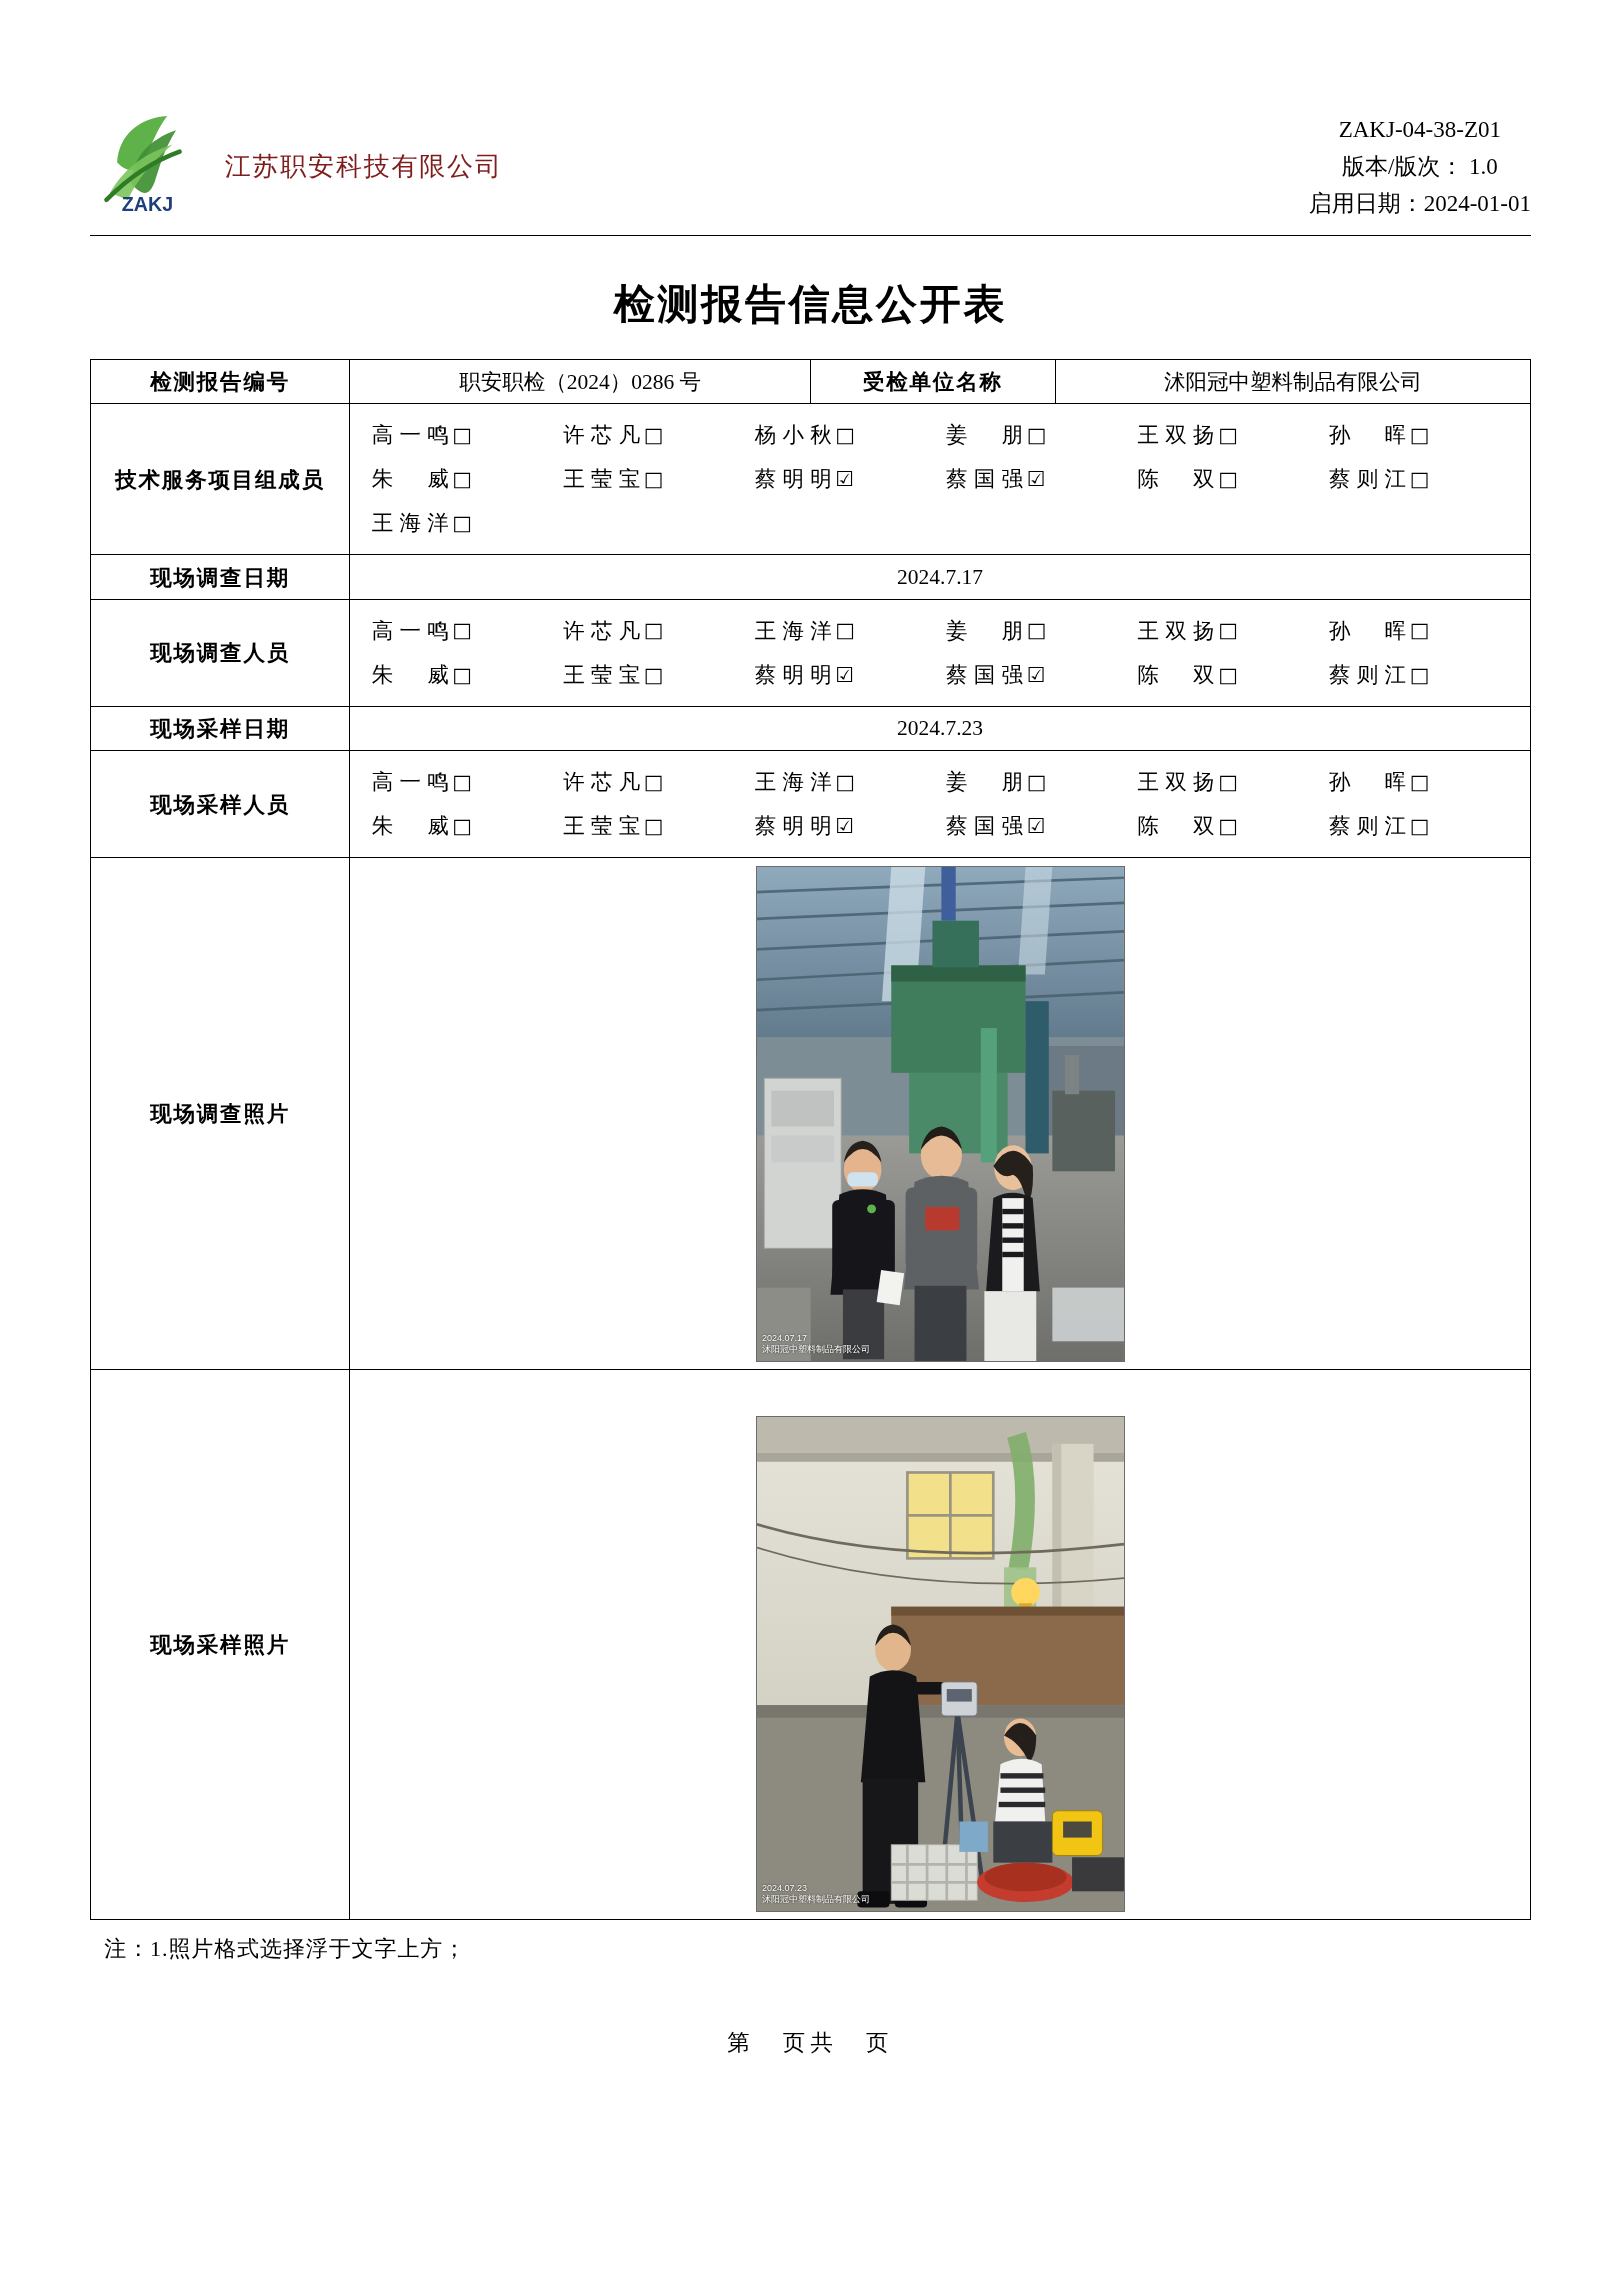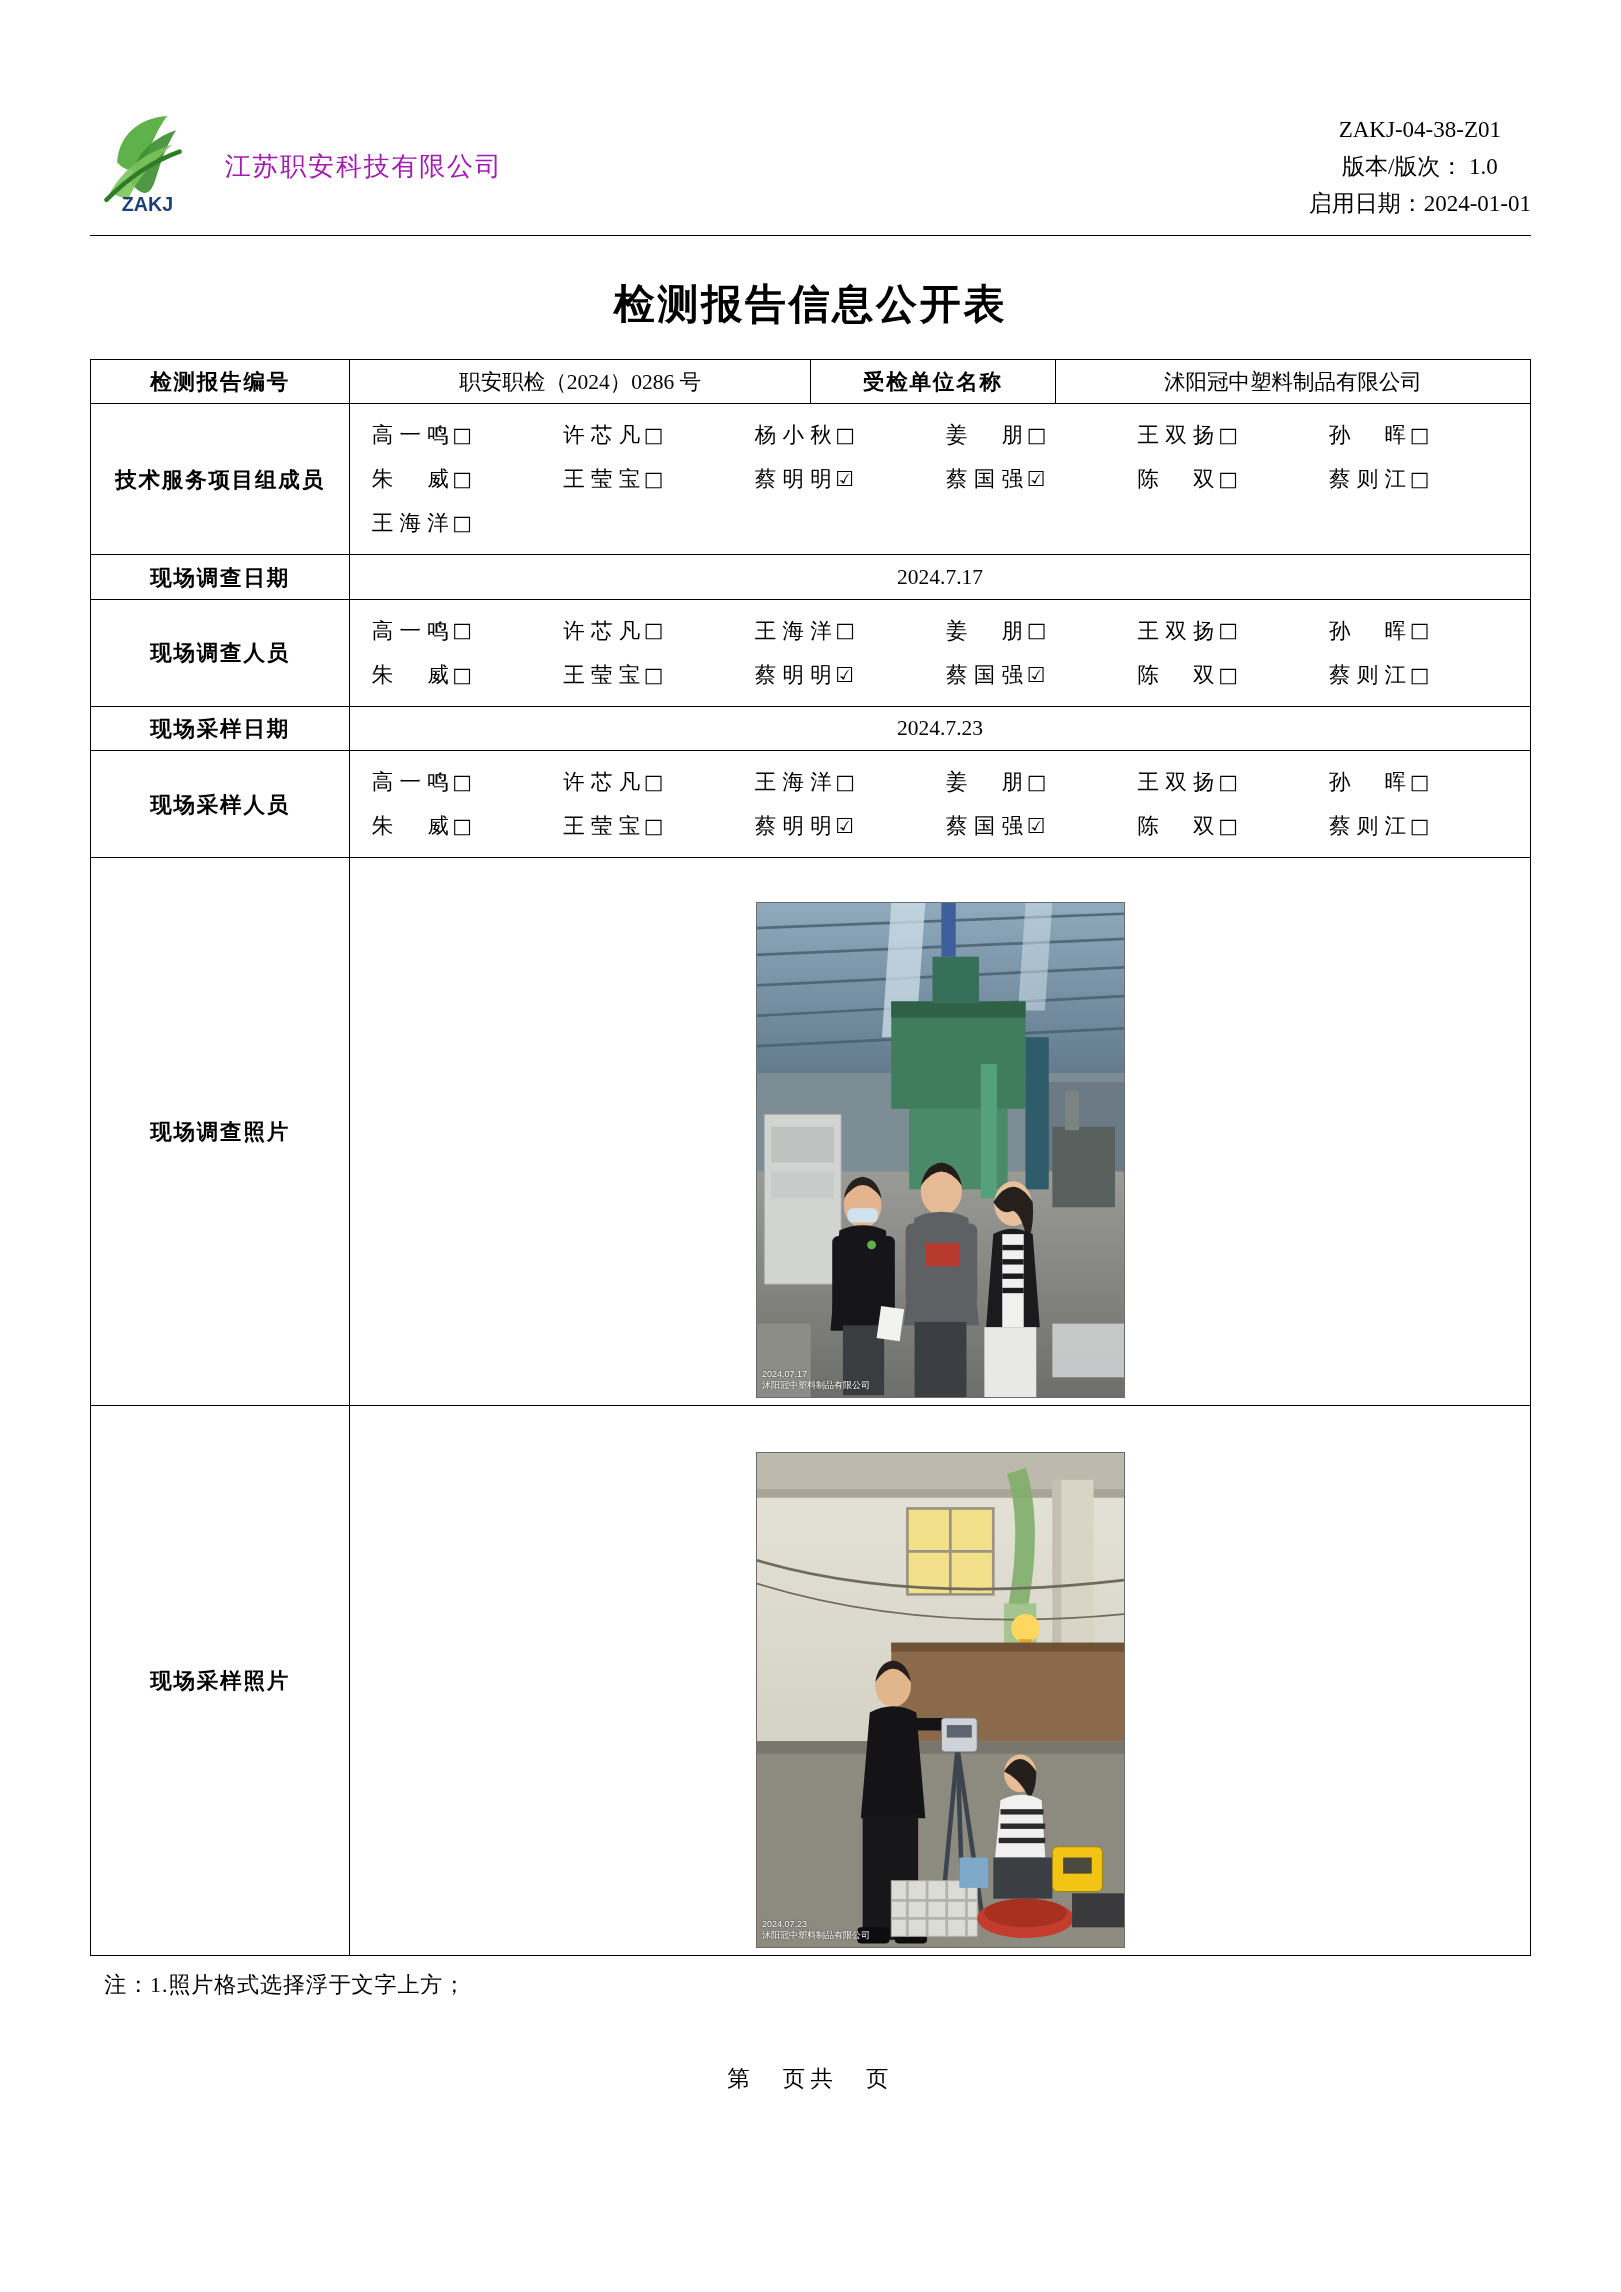--- a/index.html
+++ b/index.html
@@ -38,21 +38,21 @@
   .logo {
     width: 115px;
     height: 109px;
     position: relative;
     flex: none;
   }
   .logo svg { display:block; }
   .company-name {
     font-size: 26px;
     letter-spacing: 1.8px;
-    color: #a21caf;
+    color: #7f1d1d;
     font-family: "Liberation Serif", "DejaVu Serif", serif;
     font-weight: 500;
     white-space: nowrap;
     padding-top: 9px;
   }
   .header-right {
     text-align: center;
     font-size: 23px;
     line-height: 1.62;
     padding-top: 3.6px;
@@ -385,21 +385,21 @@
                 <span class="box">□</span>
               </div>
             </div>
         </td>
       </tr>
 
       <tr>
         <td class="lbl">现场调查照片</td>
         <td colspan="3" class="photo-cell">
           <div class="photo-wrap">
-            <div class="photo-frame" style="width:367px;height:494px;margin-top:36px;">
+            <div class="photo-frame" style="width:367px;height:494px;">
               <svg width="367" height="494" viewBox="0 0 410 552">
                 <defs>
                   <linearGradient id="roof1" x1="0" y1="0" x2="0" y2="1">
                     <stop offset="0%" stop-color="#8fa9bd"></stop>
                     <stop offset="100%" stop-color="#5e7688"></stop>
                   </linearGradient>
                   <linearGradient id="floor1" x1="0" y1="0" x2="0" y2="1">
                     <stop offset="0%" stop-color="#9a9a96"></stop>
                     <stop offset="100%" stop-color="#6e6e6a"></stop>
                   </linearGradient>

